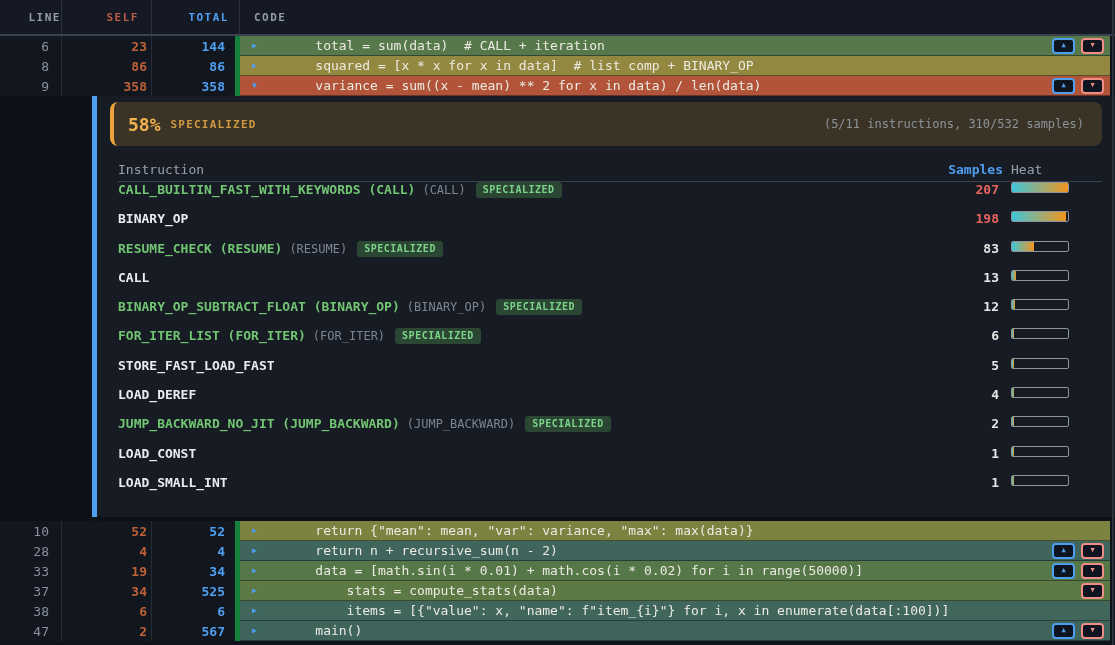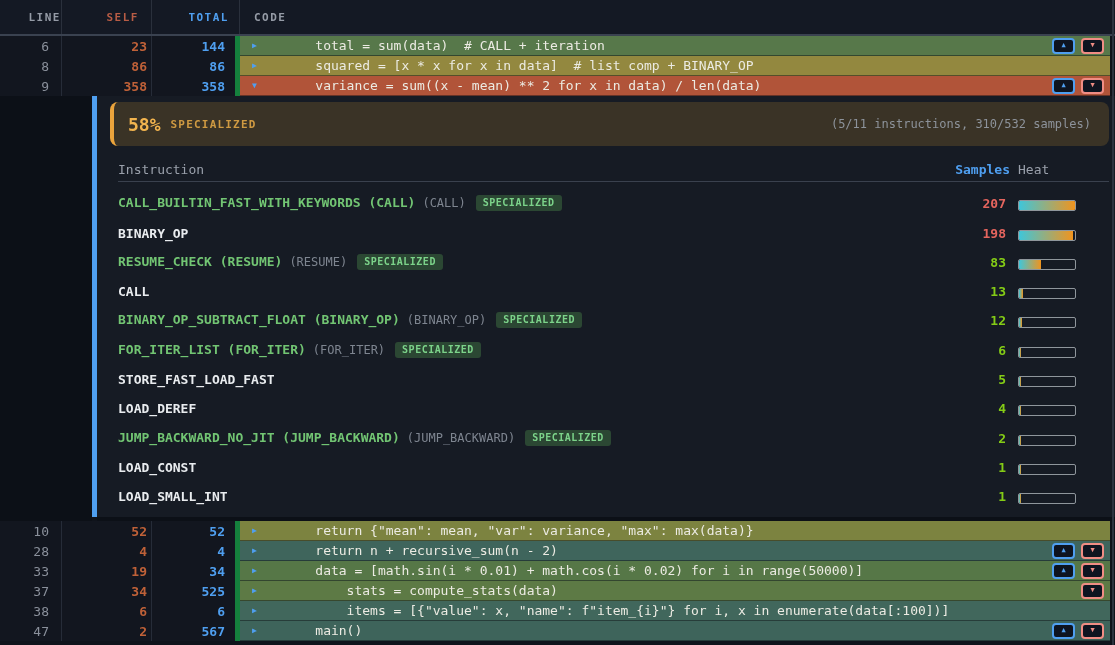--- a/index.html
+++ b/index.html
@@ -27,39 +27,39 @@
   .xarrow { width:12px; color:#4f9ff0; font-size:8px; flex:0 0 12px; }
   pre.codetxt { margin:0 0 0 20px; font-family:inherit; font-size:13px; color:#ecebe3; white-space:pre; }
   .btns { position:absolute; right:6px; top:50%; transform:translateY(-50%); display:flex; gap:6px; }
   .btn { width:23px; height:16px; border-radius:4px; background:#0e1420; display:flex; align-items:center; justify-content:center; font-size:7px; line-height:1; cursor:pointer; }
   .btn.up   { border:2px solid #4f9ff0; color:#4f9ff0; }
   .btn.down { border:2px solid #f08d84; color:#f08d84; }
   
   .panel { display:flex; height:425px; }
   .panel-left { width:92px; background:#0c1017; }
   .panel-vline { width:5px; background:#4f9ff0; margin-bottom:4px; }
-  .panel-body { flex:1; background:#161b24; padding:6px 6px 0 13px; border-bottom:4px solid #0c1017; }
+  .panel-body { flex:1; background:#161b24; padding:6px 13px 0 13px; border-bottom:4px solid #0c1017; }
   .banner { height:44px; background:#3a3326; border-left:4px solid #eba43c; border-radius:8px; display:flex; align-items:center; padding:0 18px 0 14px; }
   .banner-pct   { font-size:18px; font-weight:bold; color:#f2b44e; }
   .banner-label { font-size:11px; font-weight:bold; color:#cf9a42; margin-left:10px; letter-spacing:1.2px; }
   .banner-note  { margin-left:auto; font-size:12px; color:#8d939b; }
   .itable { margin:12px 0 0 8px; }
   .ithead { display:flex; height:24px; align-items:center; border-bottom:1px solid #3a414e; font-size:13px; }
   .ith-name { flex:1; color:#9aa0ab; }
   .ith-samples { width:72px; text-align:right; color:#4f9ff0; font-weight:600; }
   .ith-heat { width:58px; margin-left:8px; margin-right:33px; color:#9aa0ab; }
-  .irow { display:flex; height:29.3px; align-items:flex-end; }
+  .irow { display:flex; height:29.3px; align-items:flex-start; }
   .ir-name { flex:1; font-size:13px; font-weight:bold; white-space:nowrap; }
   .ir-name .nm-spec  { color:#72c573; }
   .ir-name .nm-plain { color:#e9ecef; }
   .ir-base { color:#7e8590; font-weight:normal; font-size:12px; margin-left:7px; }
   .badge { display:inline-block; background:#2b4733; color:#7cd38a; font-size:10px; font-weight:bold; padding:2px 7px 3px; border-radius:3px; margin-left:10px; letter-spacing:0.5px; vertical-align:1px; }
   .ir-samples { width:72px; text-align:right; font-size:13px; font-weight:bold; }
   .ir-samples.hot  { color:#e5655e; }
-  .ir-samples.cold { color:#84cc16; }
+  .ir-samples.cold { color:#e5e5e5; }
   .ir-heat { width:58px; height:11px; margin-left:12px; margin-right:33px; border:1px solid #8f969c; border-radius:2px; overflow:hidden; }
   .ir-fill { height:100%; background:linear-gradient(90deg,#3fc6da,#f0941e); }
   
   .scrollbar { position:absolute; right:1px; top:0; width:2px; height:645px; background:#2c333f; }
 </style>
 </head>
 <body>
 
 <div class="header-row">
   <div class="hcell line">LINE</div>

